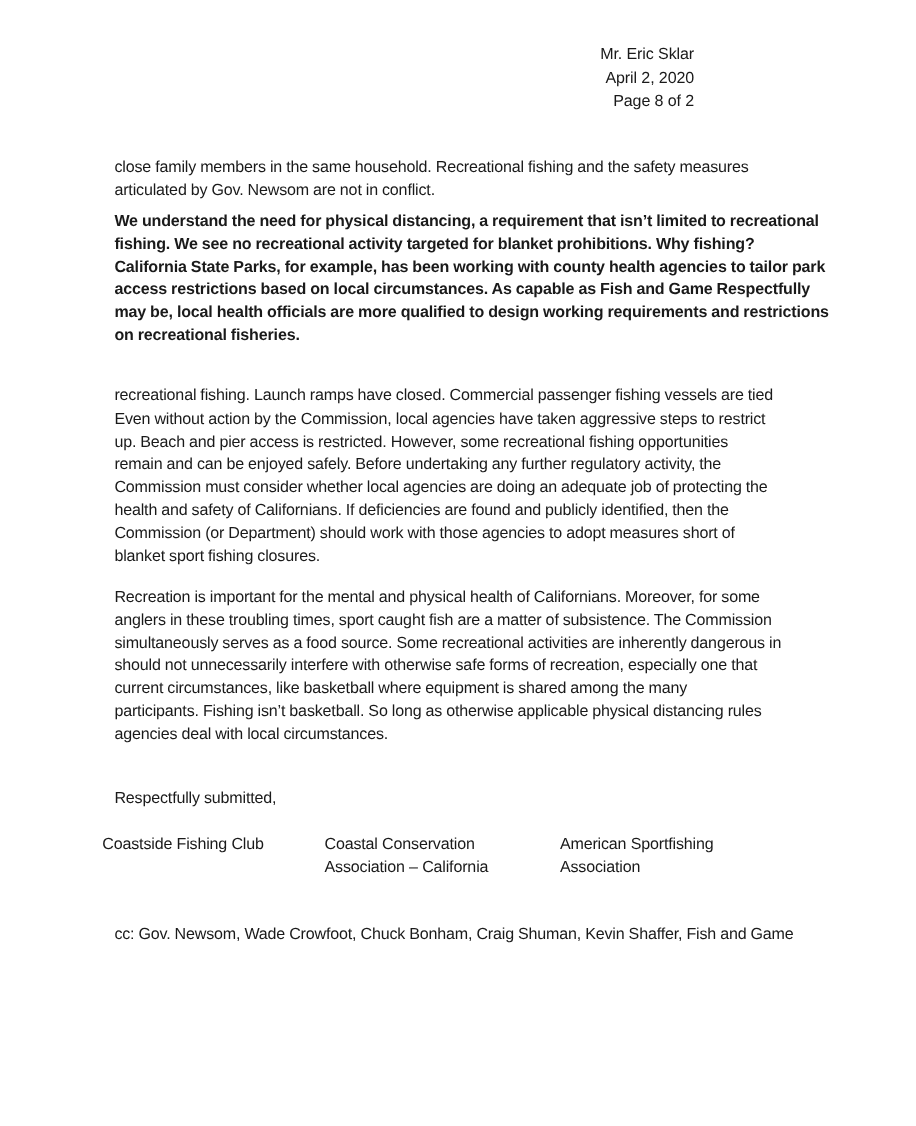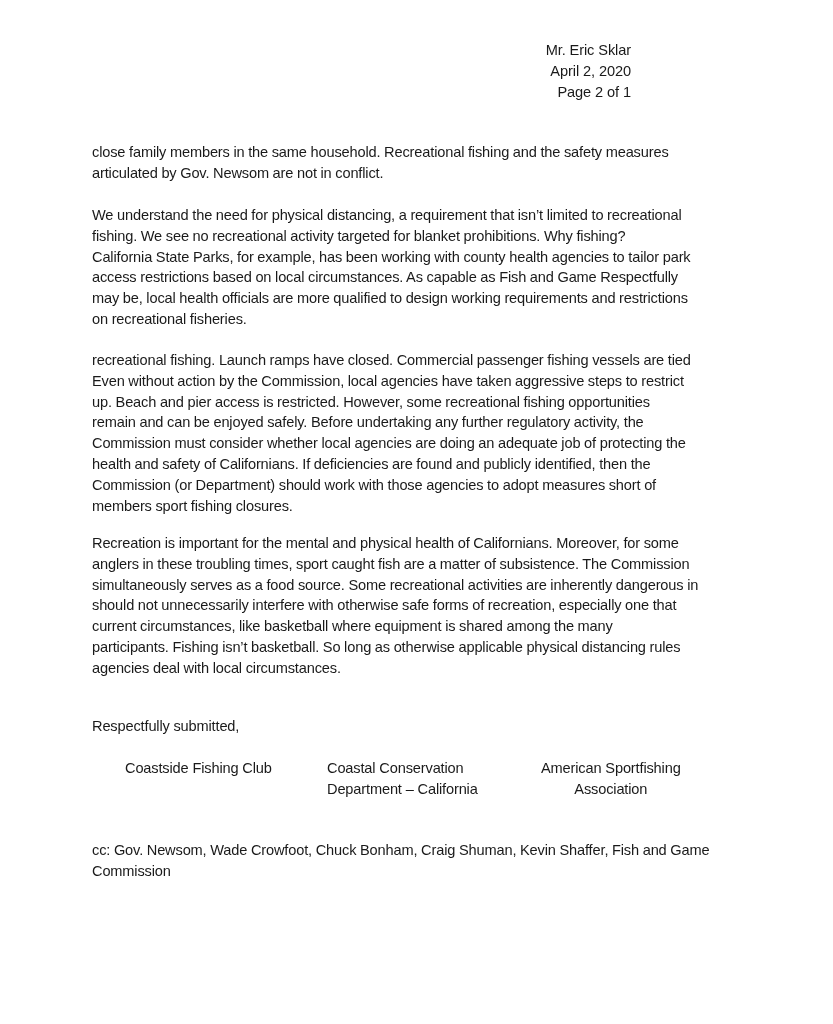--- a/index.html
+++ b/index.html
@@ -34,55 +34,55 @@
     .header-block div { white-space: nowrap; }
     .para {
       position: absolute;
       left: 92px;
       width: 660px;
       font-size: 14.6px;
       line-height: 20.8px;
       letter-spacing: -0.15px;
       word-spacing: -0.2px;
     }
-    .para .line { white-space: nowrap; display: block; }
+    .para .line { white-space: nowrap; display: block; margin-left: 12px; }
     #p1 { top: 142px; }
-    #p2 { top: 205px; }
+    #p2 { top: 191px; font-weight: bold; }
     #p3 { top: 350px; }
     #p4 { top: 533px; }
     #closing { top: 716px; }
     .sig-row {
       position: absolute;
       top: 758px;
       left: 92px;
       width: 660px;
       font-size: 14.6px;
       line-height: 21px;
       letter-spacing: -0.15px;
     }
     .sig {
       position: absolute;
       top: 0;
       white-space: nowrap;
     }
-    .sig .line { display: block; margin-left: 32px; }
+    .sig .line { display: block; }
     #sig-0 { left: 1px; }
     #sig-1 { left: 203px; }
-    #sig-2 { left: 417px; text-align: center; }
+    #sig-2 { left: 417px; }
     #cc { top: 840px; }
   </style>
 </head>
 <body>
 
 <div class="page">
 
   <div class="header-block">
     <div>Mr. Eric Sklar</div>
     <div>April 2, 2020</div>
-    <div>Page 2 of 1</div>
+    <div>Page 8 of 2</div>
   </div>
 
   <div class="para" id="p1">
     <span class="line">close family members in the same household. Recreational fishing and the safety measures</span>
     <span class="line">articulated by Gov. Newsom are not in conflict.</span>
   </div>
 
   <div class="para" id="p2">
     <span class="line">We understand the need for physical distancing, a requirement that isn’t limited to recreational</span>
     <span class="line">fishing. We see no recreational activity targeted for blanket prohibitions. Why fishing?</span>
@@ -93,21 +93,21 @@
   </div>
 
   <div class="para" id="p3">
     <span class="line">recreational fishing. Launch ramps have closed. Commercial passenger fishing vessels are tied</span>
     <span class="line">Even without action by the Commission, local agencies have taken aggressive steps to restrict</span>
     <span class="line">up. Beach and pier access is restricted. However, some recreational fishing opportunities</span>
     <span class="line">remain and can be enjoyed safely. Before undertaking any further regulatory activity, the</span>
     <span class="line">Commission must consider whether local agencies are doing an adequate job of protecting the</span>
     <span class="line">health and safety of Californians. If deficiencies are found and publicly identified, then the</span>
     <span class="line">Commission (or Department) should work with those agencies to adopt measures short of</span>
-    <span class="line">members sport fishing closures.</span>
+    <span class="line">blanket sport fishing closures.</span>
   </div>
 
   <div class="para" id="p4">
     <span class="line">Recreation is important for the mental and physical health of Californians. Moreover, for some</span>
     <span class="line">anglers in these troubling times, sport caught fish are a matter of subsistence. The Commission</span>
     <span class="line">simultaneously serves as a food source. Some recreational activities are inherently dangerous in</span>
     <span class="line">should not unnecessarily interfere with otherwise safe forms of recreation, especially one that</span>
     <span class="line">current circumstances, like basketball where equipment is shared among the many</span>
     <span class="line">participants. Fishing isn’t basketball. So long as otherwise applicable physical distancing rules</span>
     <span class="line">agencies deal with local circumstances.</span>
@@ -116,26 +116,25 @@
   <div class="para" id="closing">
     <span class="line">Respectfully submitted,</span>
   </div>
 
   <div class="sig-row">
     <div class="sig" id="sig-0">
       <span class="line">Coastside Fishing Club</span>
     </div>
     <div class="sig" id="sig-1">
       <span class="line">Coastal Conservation</span>
-      <span class="line">Department – California</span>
+      <span class="line">Association – California</span>
     </div>
     <div class="sig" id="sig-2">
       <span class="line">American Sportfishing</span>
       <span class="line">Association</span>
     </div>
   </div>
 
   <div class="para" id="cc">
     <span class="line">cc: Gov. Newsom, Wade Crowfoot, Chuck Bonham, Craig Shuman, Kevin Shaffer, Fish and Game</span>
-    <span class="line">Commission</span>
   </div>
 
 </div>
 
 </body></html>

